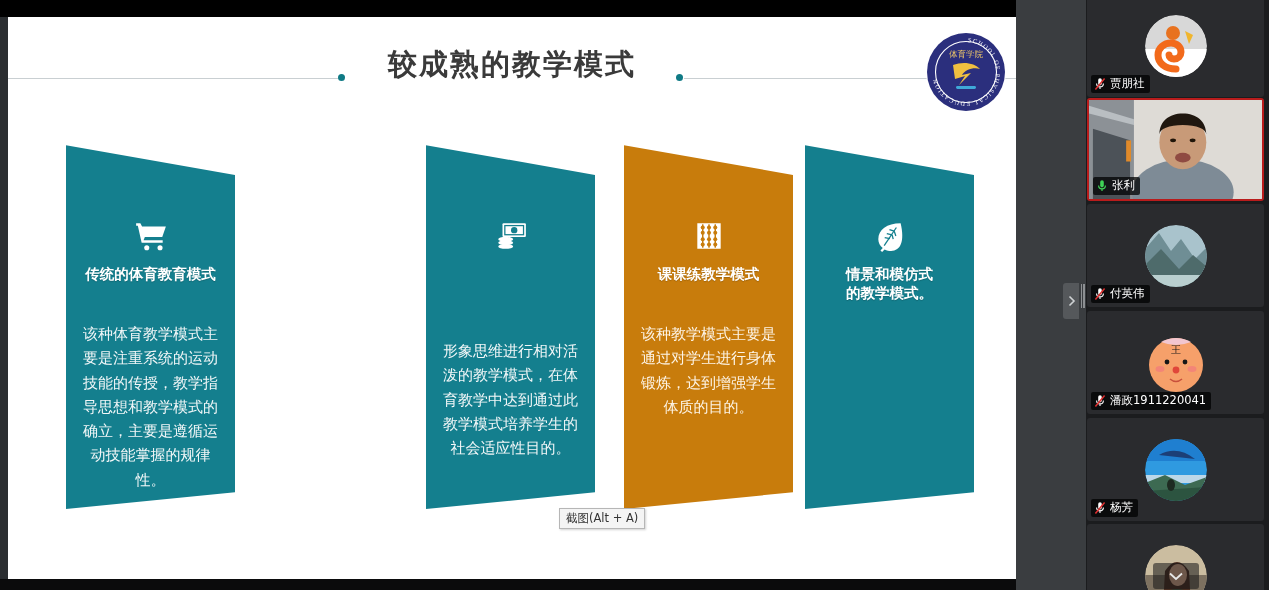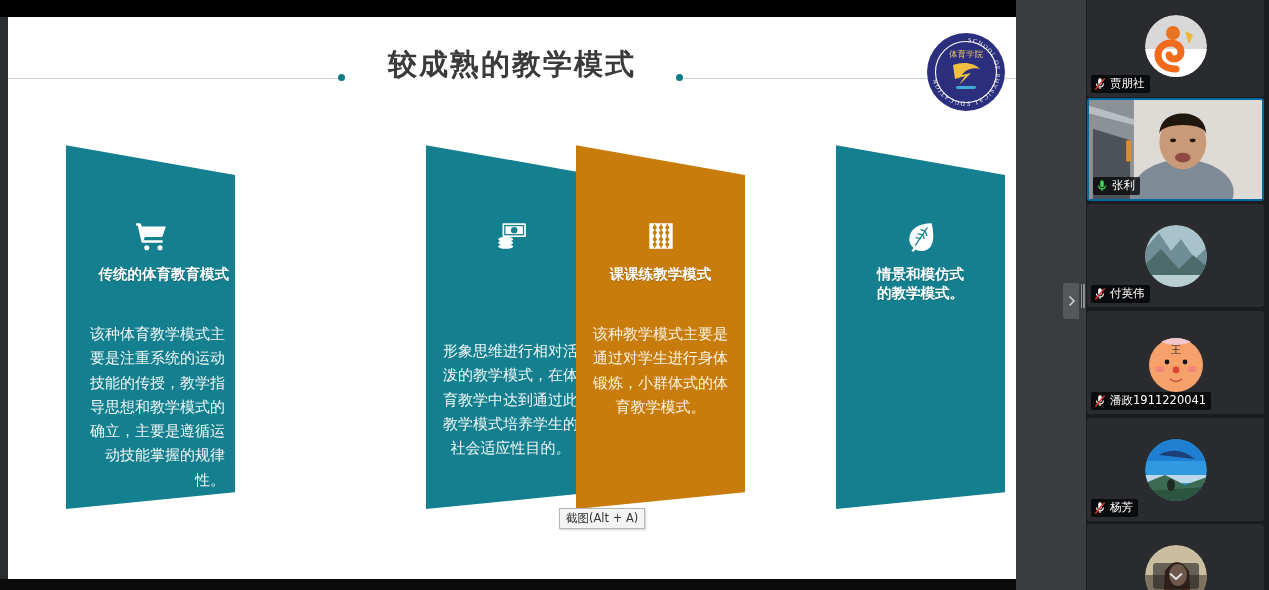--- a/index.html
+++ b/index.html
@@ -136,21 +136,21 @@
 
   
   #participants{
     position:absolute; left:1086px; top:0; width:183px; height:590px;
     background:#1b1c1e; overflow:hidden;
   }
   .tile{
     position:absolute; left:1px; width:177px; height:103px;
     background:#2a2b2e; border-radius:3px; overflow:hidden;
   }
-  .tile.active{ border:2px solid #0369a1; width:177px; }
+  .tile.active{ border:2px solid #b91c1c; width:177px; }
   .tile-media{ position:absolute; inset:0; }
   .avatar{
     position:absolute; left:50%; top:50%; transform:translate(-50%,-50%);
     width:62px; height:62px; border-radius:50%; overflow:hidden;
   }
   .name-chip{
     position:absolute; left:4px; bottom:4px;
     display:flex; align-items:center; gap:4px;
     background:rgba(0,0,0,.74); border-radius:2px;
     padding:1px 5px 2px 3px; max-width:168px;
@@ -200,21 +200,21 @@
             <textPath href="#ringpath" startOffset="26%">SCHOOL OF PHYSICAL EDUCATION</textPath>
           </text>
           <text x="41" y="26" text-anchor="middle" font-size="8.5" fill="#e9c46a" font-family="'DejaVu Sans',sans-serif">体育学院</text>
           <path d="M28,34 C38,30 50,32 55,38 C48,36 40,39 37,44 L46,42 L34,54 L40,45 L30,48 Z" fill="#f0c040"></path>
           <rect x="31" y="55" width="20" height="3" rx="1.4" fill="#3fa9d8"></rect>
         </svg>
       </div>
 
       <div id="cards">
 
-        <div class="card teal c1" style="left:58px;text-align:right;">
+        <div class="card teal c1" style="left:58px;">
           <div class="card-shape"></div>
           <div class="card-inner">
             <div class="card-icon">
               <svg viewBox="0 0 32 32">
                   <path d="M2 4h4l1.6 3H30l-3.4 10H10.2L9 20h18v2.4H7.2L3.6 6.4H2z"></path>
                   <circle cx="12" cy="27" r="2.4"></circle>
                   <circle cx="24.5" cy="27" r="2.4"></circle>
                   <path d="M13 8.5l4.5 5.5M21 7.5l-2.5 6.5M26 9l-4 5"></path>
                 </svg>
             </div>
@@ -234,21 +234,21 @@
                 <circle cx="19" cy="10.5" r="3" fill="#147f8e"></circle>
                 <ellipse cx="11" cy="19" rx="7" ry="2.3" fill="#fff"></ellipse>
                 <ellipse cx="11" cy="22.4" rx="7" ry="2.3" fill="#fff"></ellipse>
                 <ellipse cx="11" cy="25.8" rx="7" ry="2.3" fill="#fff"></ellipse>
               </svg>
             </div>
             <div class="card-body">形象思维进行相对活泼的教学模式，在体育教学中达到通过此教学模式培养学生的社会适应性目的。</div>
           </div>
         </div>
 
-        <div class="card orange c4" style="left:568px;">
+        <div class="card orange c4" style="left:616px;">
           <div class="card-shape"></div>
           <div class="card-inner">
             <div class="card-icon">
               <svg viewBox="0 0 32 32">
                 <rect x="5" y="4" width="22" height="24" fill="#fff"></rect>
                 <g fill="#c87c0c">
                   <rect x="9.4" y="5" width="1.4" height="22"></rect>
                   <rect x="15.3" y="5" width="1.4" height="22"></rect>
                   <rect x="21.2" y="5" width="1.4" height="22"></rect>
                   <circle cx="10.1" cy="8" r="1.9"></circle>
@@ -260,25 +260,25 @@
                   <circle cx="10.1" cy="19" r="1.9"></circle>
                     <circle cx="16" cy="19" r="1.9"></circle>
                     <circle cx="21.9" cy="19" r="1.9"></circle>
                   <circle cx="10.1" cy="24" r="1.9"></circle>
                     <circle cx="16" cy="24" r="1.9"></circle>
                     <circle cx="21.9" cy="24" r="1.9"></circle>
                 </g>
               </svg>
             </div>
             <div class="card-title">课课练教学模式</div>
-            <div class="card-body">该种教学模式主要是通过对学生进行身体锻炼，小群体式的体育教学模式。</div>
+            <div class="card-body">该种教学模式主要是通过对学生进行身体锻炼，达到增强学生体质的目的。</div>
           </div>
         </div>
 
-        <div class="card teal c5" style="left:828px;text-decoration:underline;">
+        <div class="card teal c5" style="left:797px;text-decoration:underline;">
           <div class="card-shape"></div>
           <div class="card-inner">
             <div class="card-icon">
               <svg viewBox="0 0 32 32">
                 <path d="M26 4C13 4 5 10 5 19c0 3.3 1.6 6.3 4.2 8.2L7 29.6l1.6 1.5 2.3-2.5C13 29.6 15 30 17 30c9 0 13-9 9-26z" fill="#fff"></path>
                 <g stroke="#147f8e" stroke-width="1.2" fill="none">
                   <path d="M22 8 L10.5 25"></path>
                   <path d="M20 11.5 L15.5 10"></path>
                     <path d="M18 15 L13 13.8"></path>
                   <path d="M16 18.5 L11 17.5"></path>

